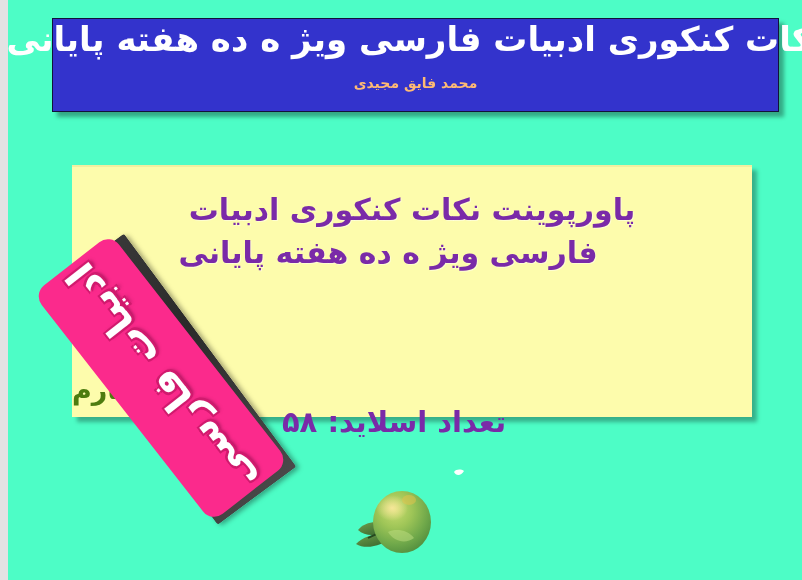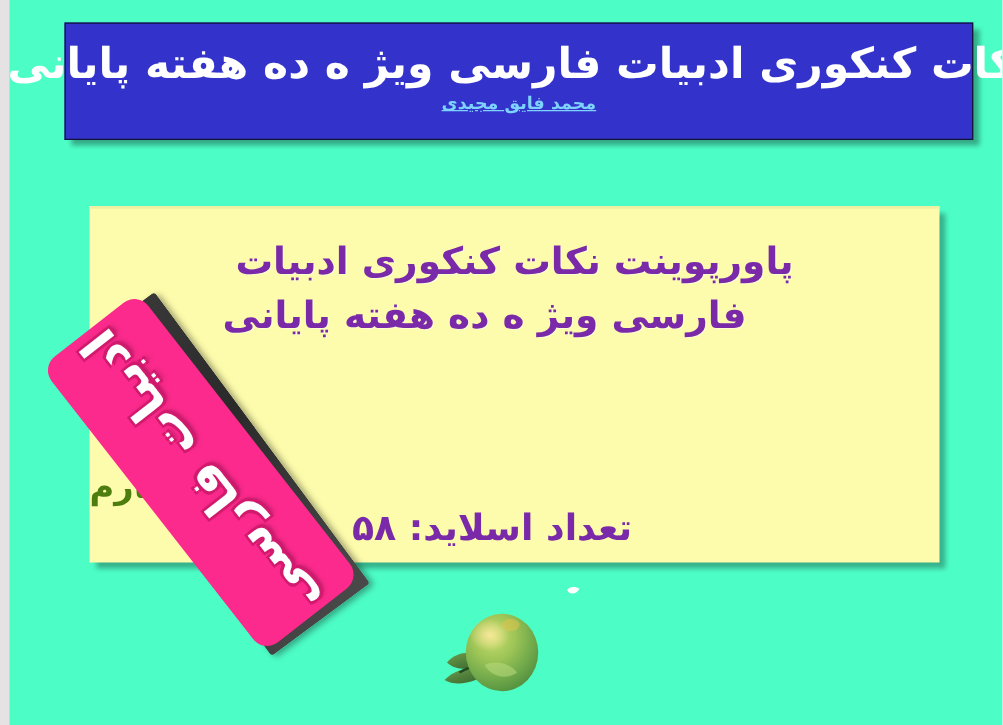--- a/index.html
+++ b/index.html
@@ -55,37 +55,36 @@
     font-family: "DejaVu Sans", sans-serif;
     font-weight: bold;
     font-size: 34px;
     line-height: 1.05;
     letter-spacing: 0px;
     white-space: nowrap;
     margin: 0 0 2px 0;
     padding: 0 6px;
   }
   .title-banner .sub-title {
-    color: #7dd3fc;
+    color: #fdba74;
     font-family: "DejaVu Sans", sans-serif;
     font-weight: bold;
     font-size: 14px;
     line-height: 1.1;
     white-space: nowrap;
-    margin: 4px;
-    text-decoration: underline;
+    margin: 16px;
   }
 
   
   .content-panel {
     position: absolute;
     left: 72px;
     top: 165px;
     width: 680px;
-    height: 285px;
+    height: 252px;
     background: #fdfcac;
     box-sizing: border-box;
     border-top: 2px solid #f2efa0;
     box-shadow: 5px 5px 4px rgba(0,0,0,0.30);
     z-index: 2;
     direction: rtl;
     overflow: visible;
   }
 
   .panel-heading {

